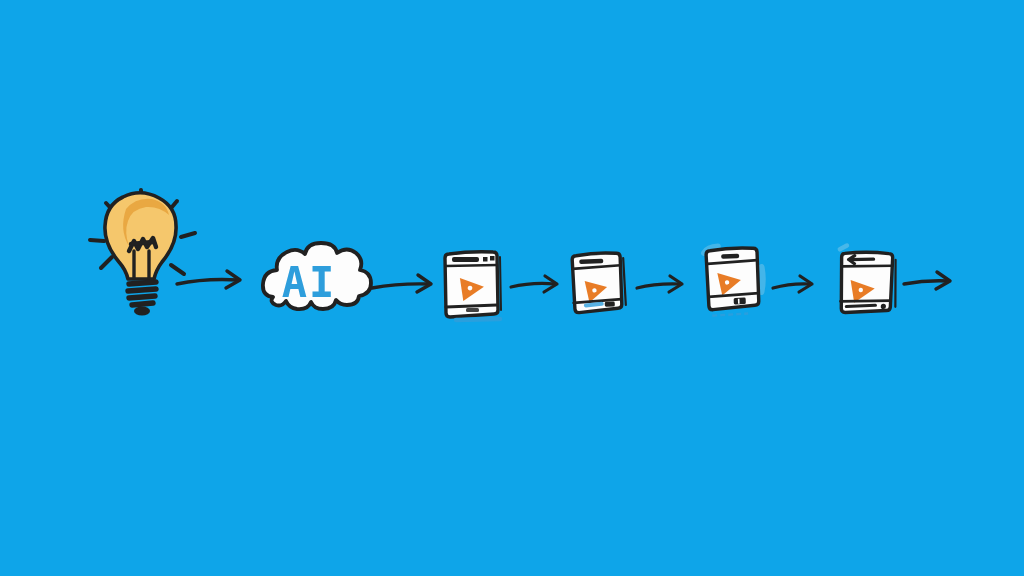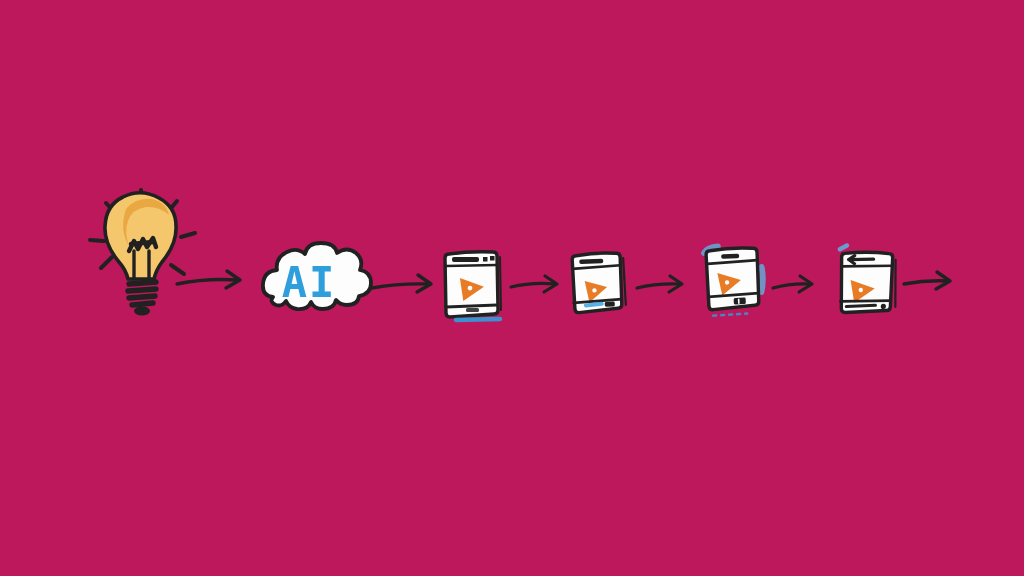--- a/index.html
+++ b/index.html
@@ -5,21 +5,21 @@
   html, body {
     margin: 0; padding: 0;
     width: 1024px; height: 576px;
     background: #fbfcfc;
     overflow: hidden;
     font-family: "DejaVu Sans", sans-serif;
   }
   .canvas {
     position: relative;
     width: 1024px; height: 576px;
-    background: #be185d;
+    background: #0ea5e9;
   }
   svg { display: block; }
   .ink  { stroke: #212121; fill: none; stroke-linecap: round; stroke-linejoin: round; }
   .ai-label {
     font-family: "DejaVu Sans Mono", monospace;
     font-weight: bold;
     font-size: 42px;
     letter-spacing: 2px;
   }
 </style>

